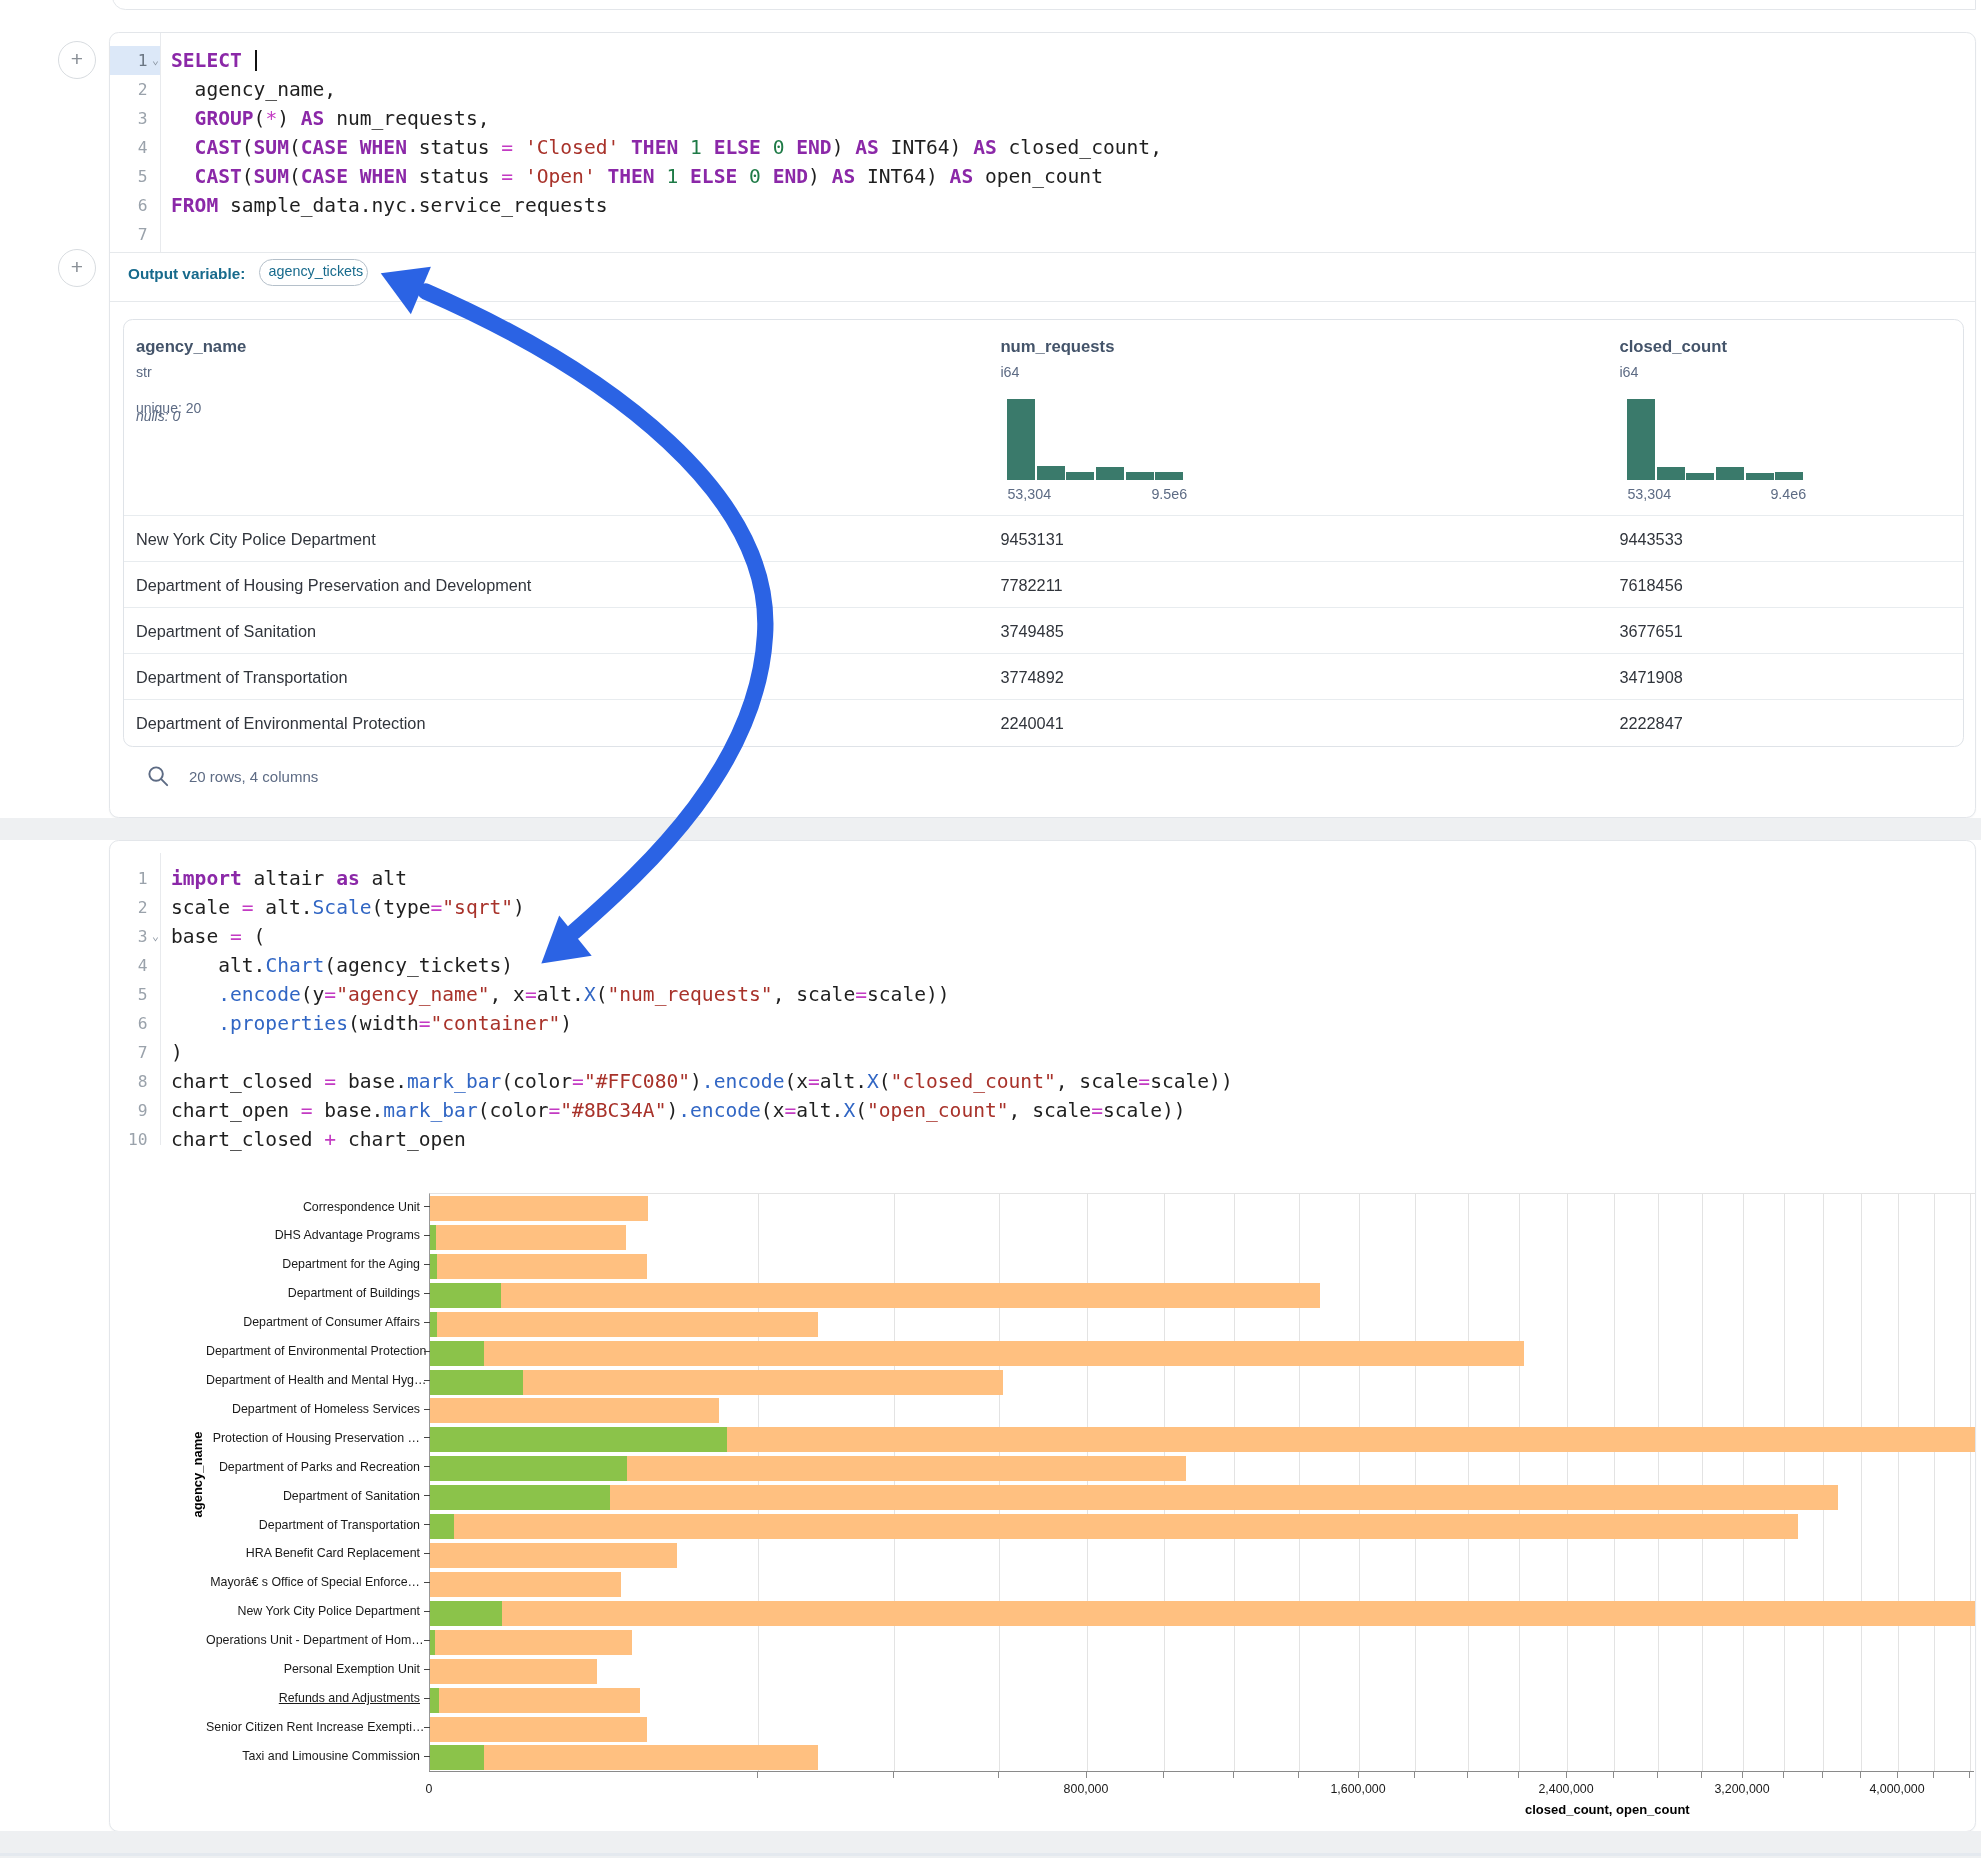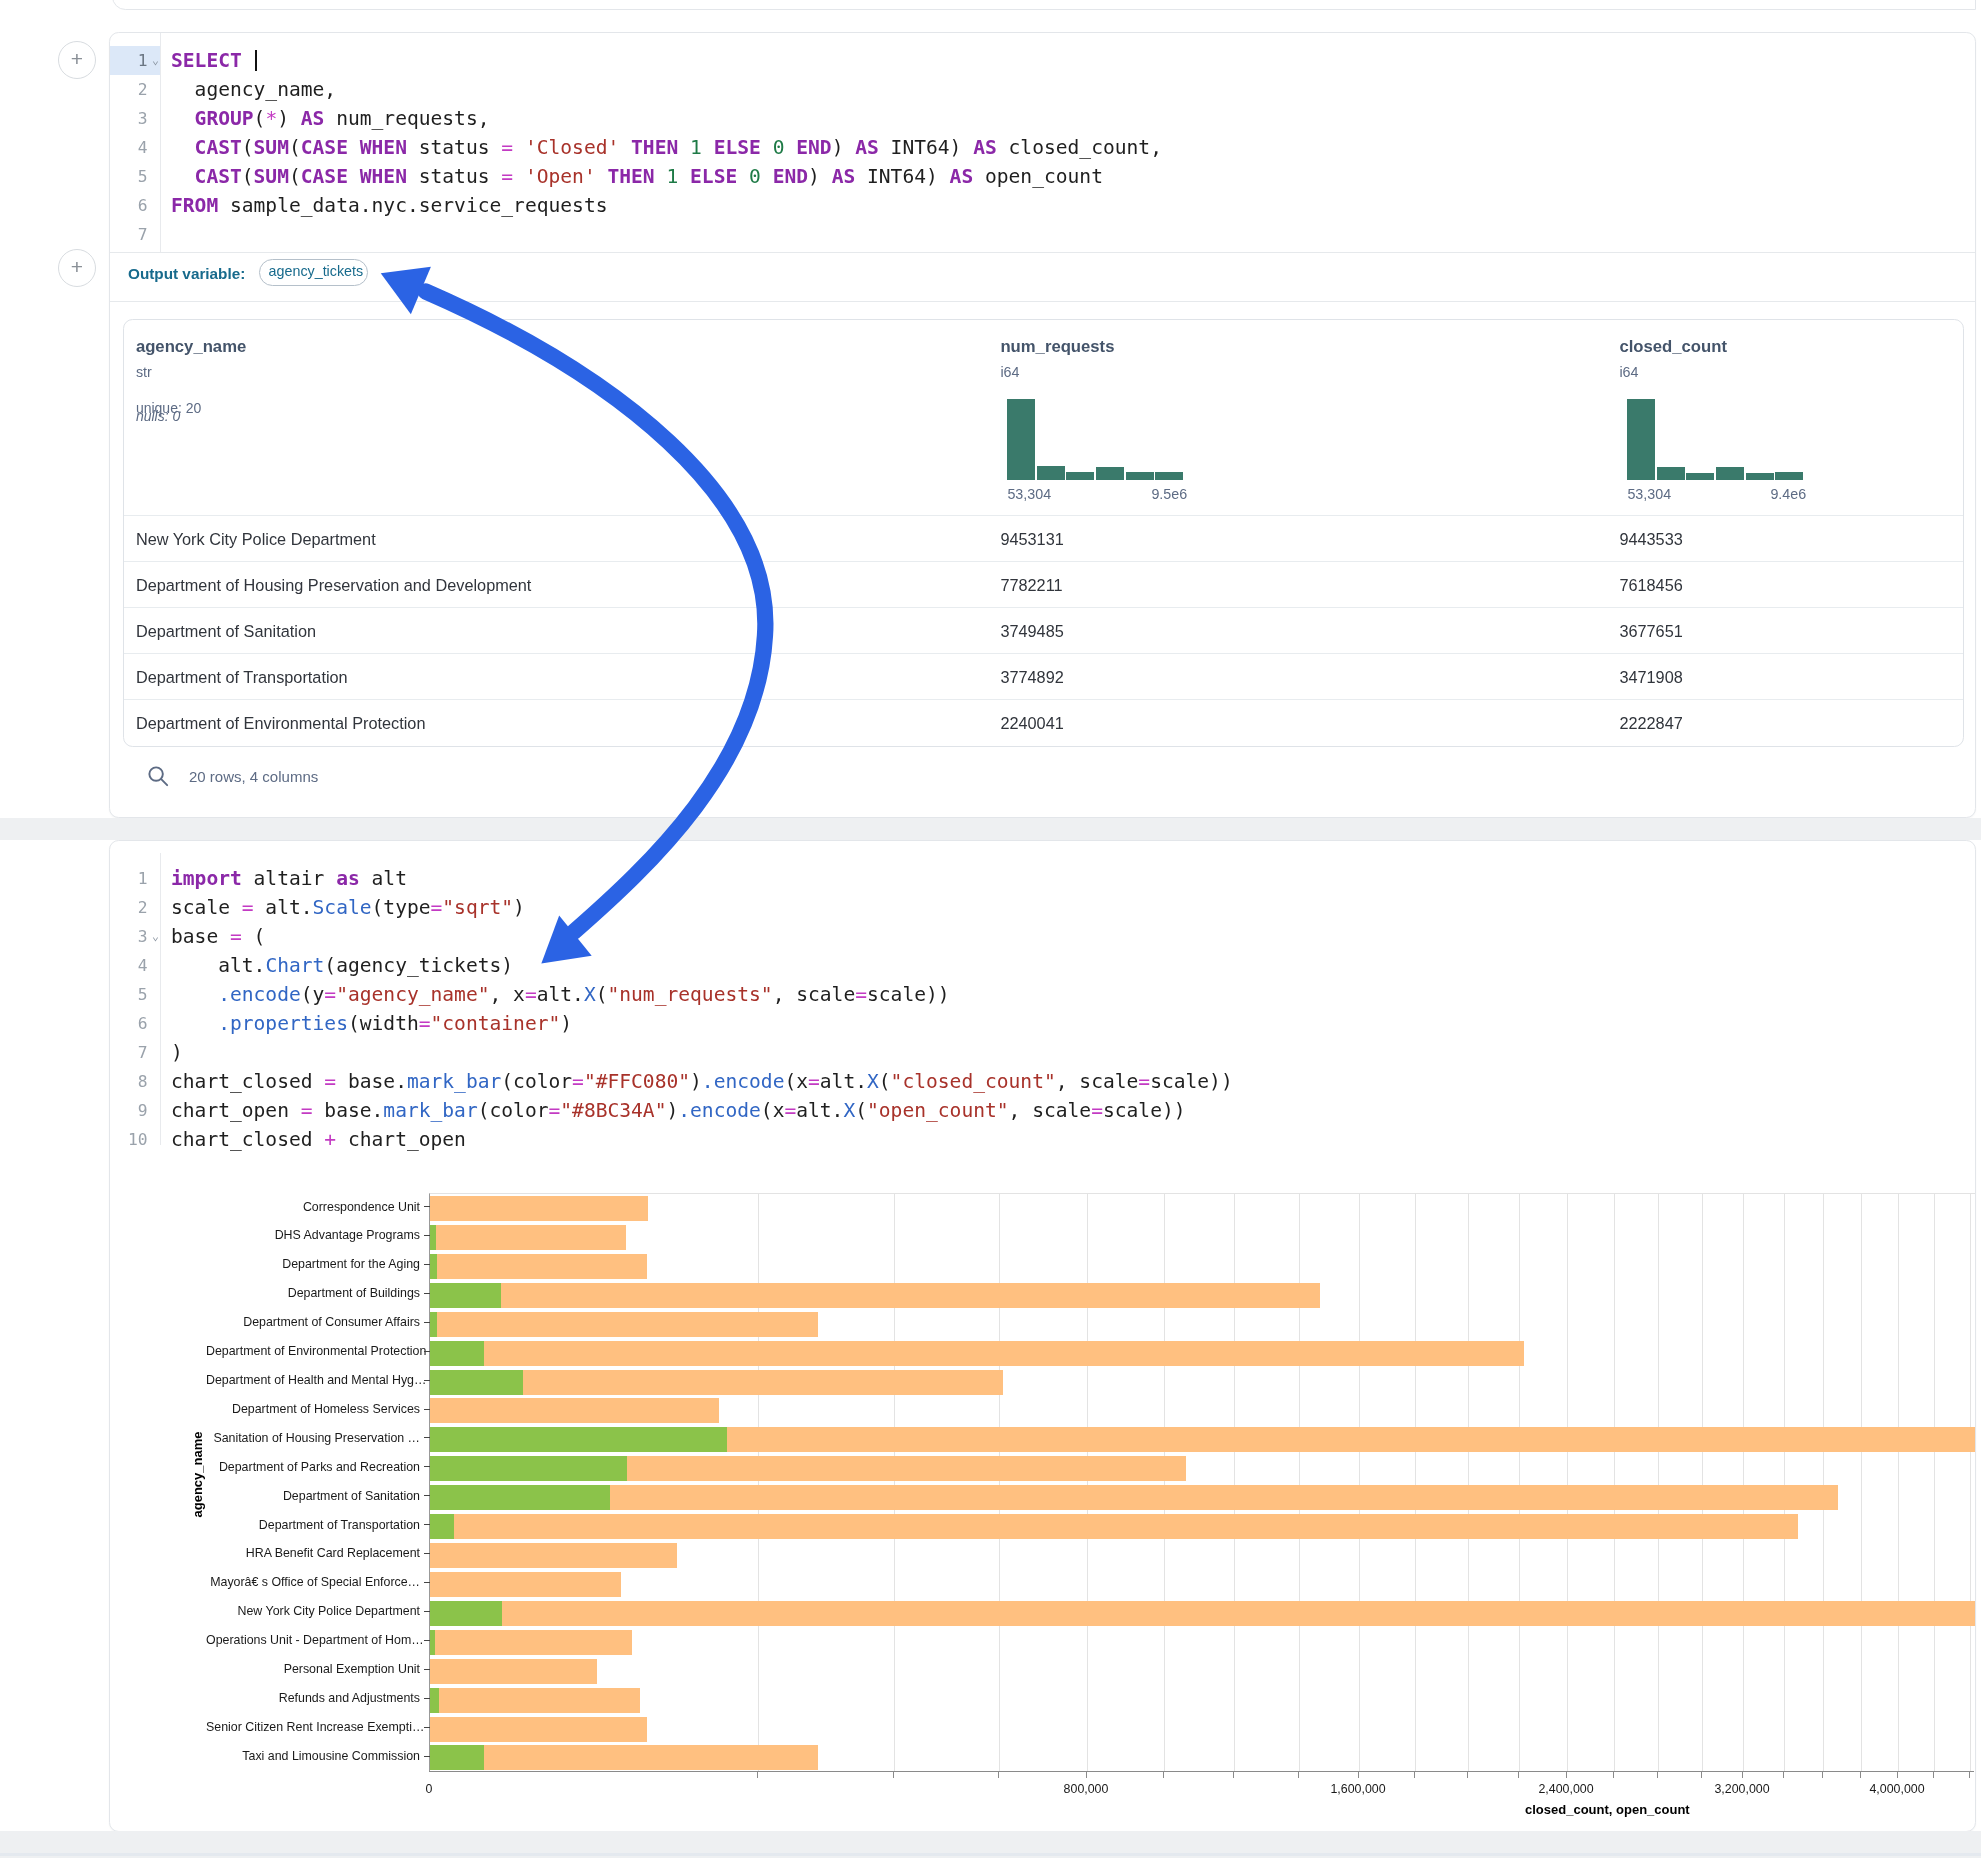--- a/index.html
+++ b/index.html
@@ -266,39 +266,39 @@
       <div class="axis-lab-y" style="left: 96px; width: 214px; top: 101px;">Department of Buildings</div>
       <div class="ytick" style="left: 314px; top: 108px;"></div>
       <div class="axis-lab-y" style="left: 96px; width: 214px; top: 130px;">Department of Consumer Affairs</div>
       <div class="ytick" style="left: 314px; top: 137px;"></div>
       <div class="axis-lab-y" style="left: 96px; width: 214px; top: 159px;">Department of Environmental Protection</div>
       <div class="ytick" style="left: 314px; top: 166px;"></div>
       <div class="axis-lab-y" style="left: 96px; width: 214px; top: 188px;">Department of Health and Mental Hyg…</div>
       <div class="ytick" style="left: 314px; top: 195px;"></div>
       <div class="axis-lab-y" style="left: 96px; width: 214px; top: 217px;">Department of Homeless Services</div>
       <div class="ytick" style="left: 314px; top: 224px;"></div>
-      <div class="axis-lab-y" style="left: 96px; width: 214px; top: 246px;">Sanitation of Housing Preservation …</div>
+      <div class="axis-lab-y" style="left: 96px; width: 214px; top: 246px;">Protection of Housing Preservation …</div>
       <div class="ytick" style="left: 314px; top: 252px;"></div>
       <div class="axis-lab-y" style="left: 96px; width: 214px; top: 275px;">Department of Parks and Recreation</div>
       <div class="ytick" style="left: 314px; top: 281px;"></div>
       <div class="axis-lab-y" style="left: 96px; width: 214px; top: 304px;">Department of Sanitation</div>
       <div class="ytick" style="left: 314px; top: 310px;"></div>
       <div class="axis-lab-y" style="left: 96px; width: 214px; top: 333px;">Department of Transportation</div>
       <div class="ytick" style="left: 314px; top: 339px;"></div>
       <div class="axis-lab-y" style="left: 96px; width: 214px; top: 361px;">HRA Benefit Card Replacement</div>
       <div class="ytick" style="left: 314px; top: 368px;"></div>
       <div class="axis-lab-y" style="left: 96px; width: 214px; top: 390px;">Mayorâ€ s Office of Special Enforce…</div>
       <div class="ytick" style="left: 314px; top: 397px;"></div>
       <div class="axis-lab-y" style="left: 96px; width: 214px; top: 419px;">New York City Police Department</div>
       <div class="ytick" style="left: 314px; top: 426px;"></div>
       <div class="axis-lab-y" style="left: 96px; width: 214px; top: 448px;">Operations Unit - Department of Hom…</div>
       <div class="ytick" style="left: 314px; top: 455px;"></div>
       <div class="axis-lab-y" style="left: 96px; width: 214px; top: 477px;">Personal Exemption Unit</div>
       <div class="ytick" style="left: 314px; top: 484px;"></div>
-      <div class="axis-lab-y" style="left: 96px; width: 214px; top: 506px;">Refunds and Adjustments</div>
+      <div class="axis-lab-y" style="left: 96px; width: 214px; top: 506px; text-decoration: underline;">Refunds and Adjustments</div>
       <div class="ytick" style="left: 314px; top: 513px;"></div>
       <div class="axis-lab-y" style="left: 96px; width: 214px; top: 535px;">Senior Citizen Rent Increase Exempti…</div>
       <div class="ytick" style="left: 314px; top: 542px;"></div>
       <div class="axis-lab-y" style="left: 96px; width: 214px; top: 564px;">Taxi and Limousine Commission</div>
       <div class="ytick" style="left: 314px; top: 571px;"></div>
     </div>
 </div>
 
 <div class="gray-band" style="top:1831px;height:28px;"></div>
 <div style="position:absolute;left:0;right:0;top:1853px;height:2.9px;background:#e4e9ef;"></div>

